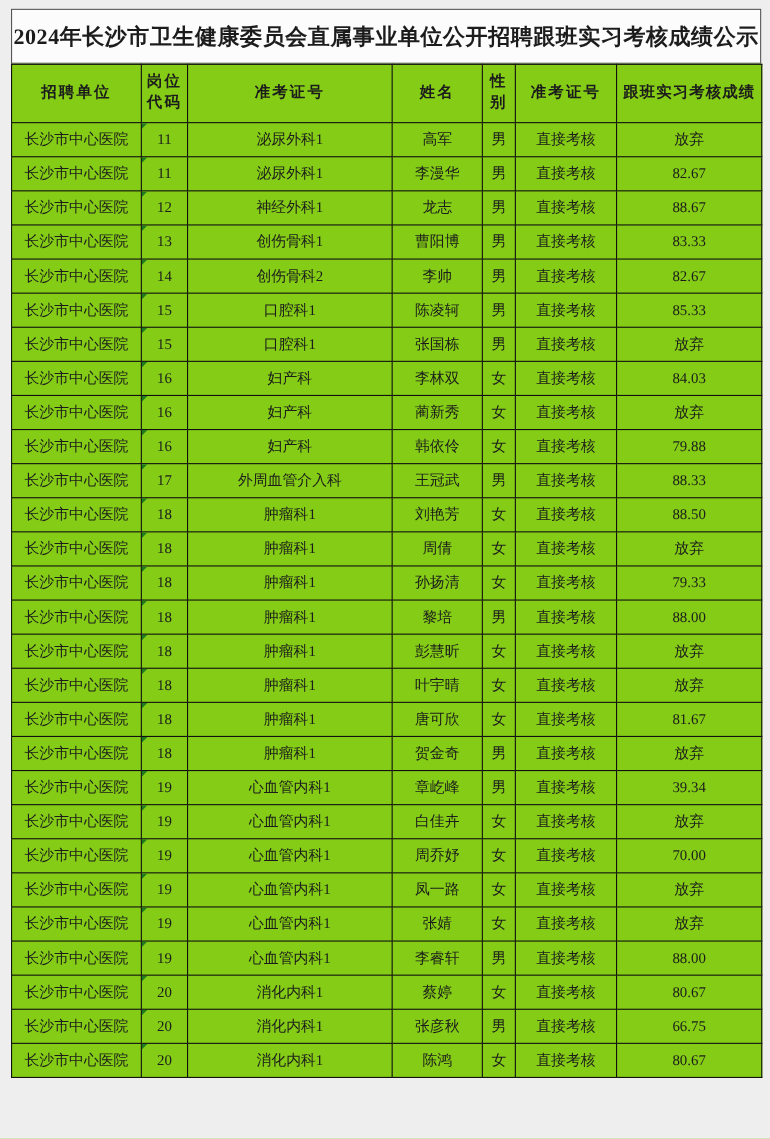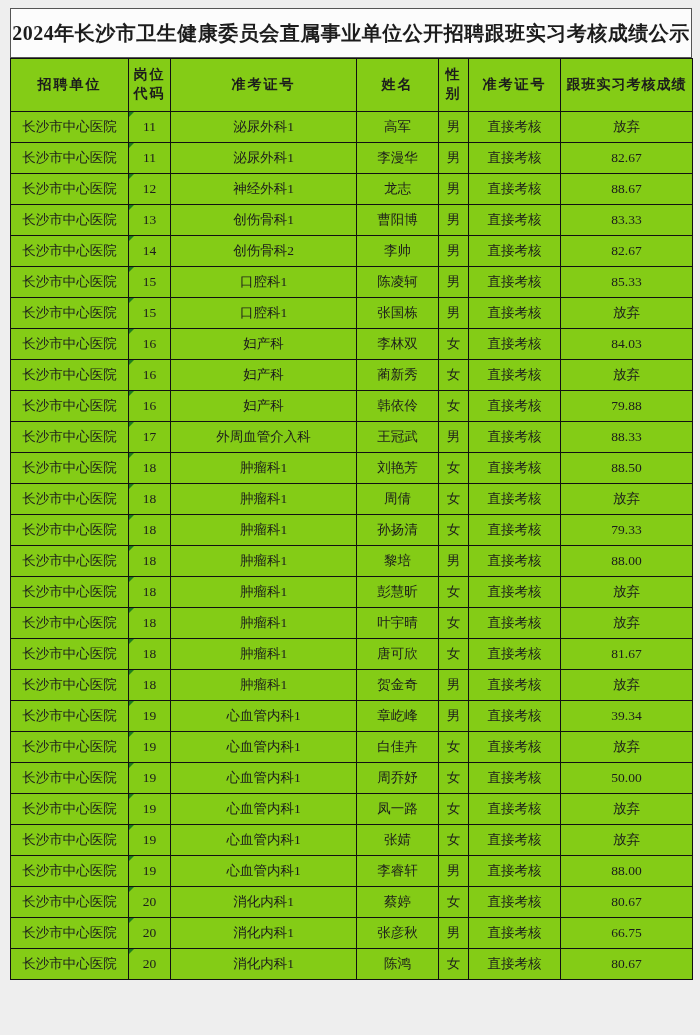--- a/index.html
+++ b/index.html
@@ -278,21 +278,21 @@
           <td class="col5">直接考核</td>
           <td class="col6">放弃</td>
         </tr>
         <tr>
           <td class="col0">长沙市中心医院</td>
           <td class="col1"><span class="tri"></span><span>19</span></td>
           <td class="col2">心血管内科1</td>
           <td class="col3">周乔妤</td>
           <td class="col4">女</td>
           <td class="col5">直接考核</td>
-          <td class="col6">50.00</td>
+          <td class="col6">70.00</td>
         </tr>
         <tr>
           <td class="col0">长沙市中心医院</td>
           <td class="col1"><span class="tri"></span><span>19</span></td>
           <td class="col2">心血管内科1</td>
           <td class="col3">凤一路</td>
           <td class="col4">女</td>
           <td class="col5">直接考核</td>
           <td class="col6">放弃</td>
         </tr>

